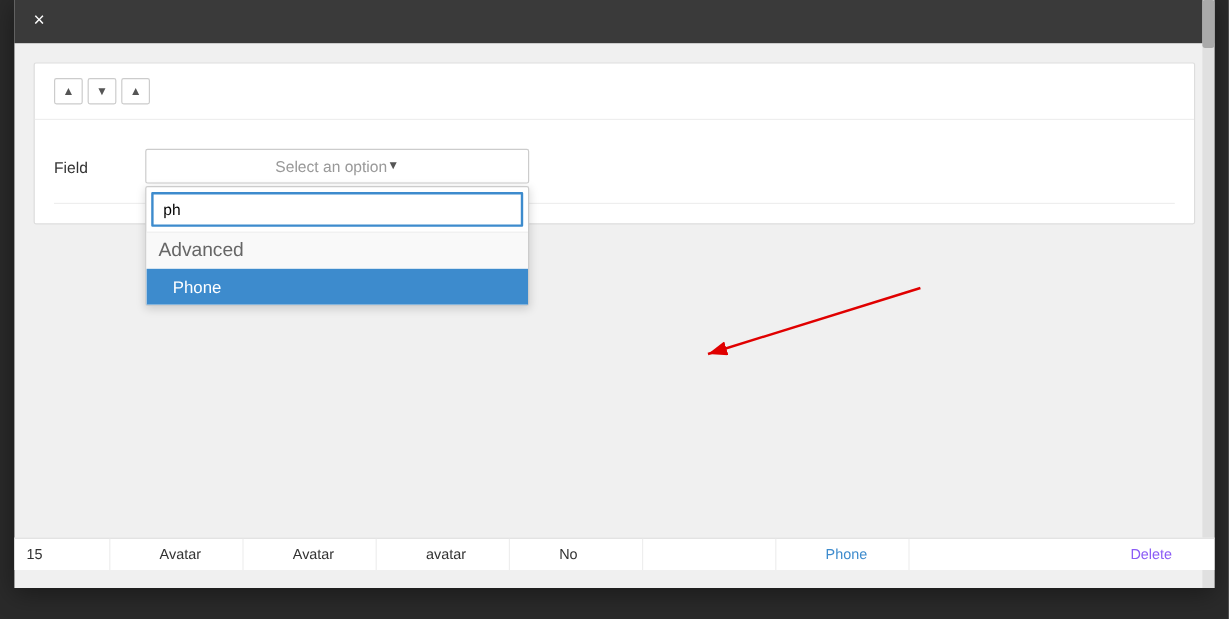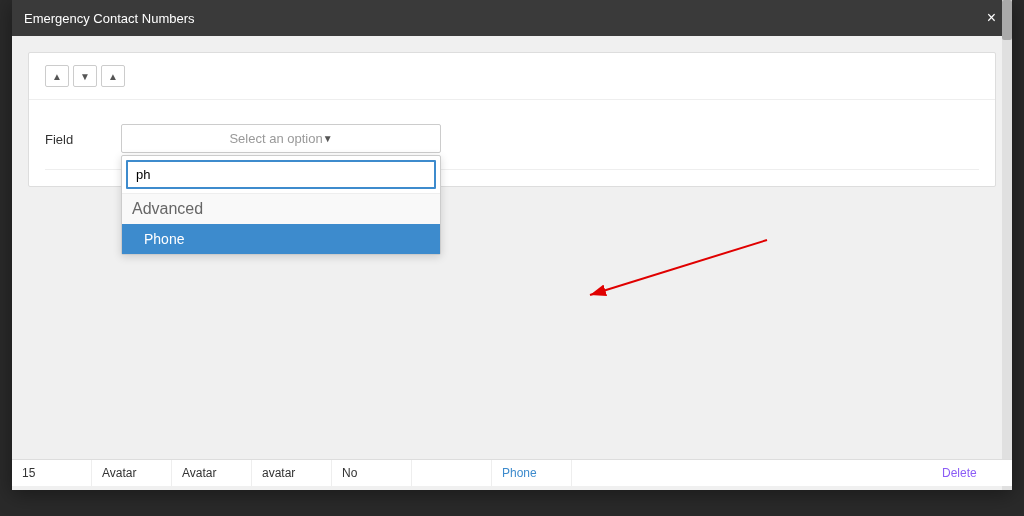--- a/index.html
+++ b/index.html
@@ -225,28 +225,29 @@
       top: 0;
       left: 0;
       width: 100%;
       height: 100%;
       z-index: 200;
     }
 
     
     .bottom-bar {
       position: absolute;
-      bottom: 4px;
+      bottom: 15px;
       left: 0;
       right: 0;
       background: #fff;
       border-top: 1px solid #ddd;
       display: flex;
       font-size: 12px;
       color: #333;
+      gap: 31px;
     }
 
     .bottom-bar-cell {
       padding: 6px 10px;
       border-right: 1px solid #eee;
       min-width: 80px;
     }
 
     .bottom-bar-cell.delete {
       color: #8b5cf6;
@@ -273,21 +274,20 @@
       border-radius: 2px;
     }
   </style>
 </head>
 <body>
 
 <div class="modal-overlay">
   <div class="modal">
 
     <div class="modal-header">
-      <span class="modal-title">Emergency Contact Numbers</span>
       <button class="modal-close">×</button>
     </div>
 
     <div class="modal-body">
       <div class="section-card">
 
         <div class="section-header">
           <div class="section-controls">
             <button class="section-btn">▲</button>
             <button class="section-btn">▼</button>

